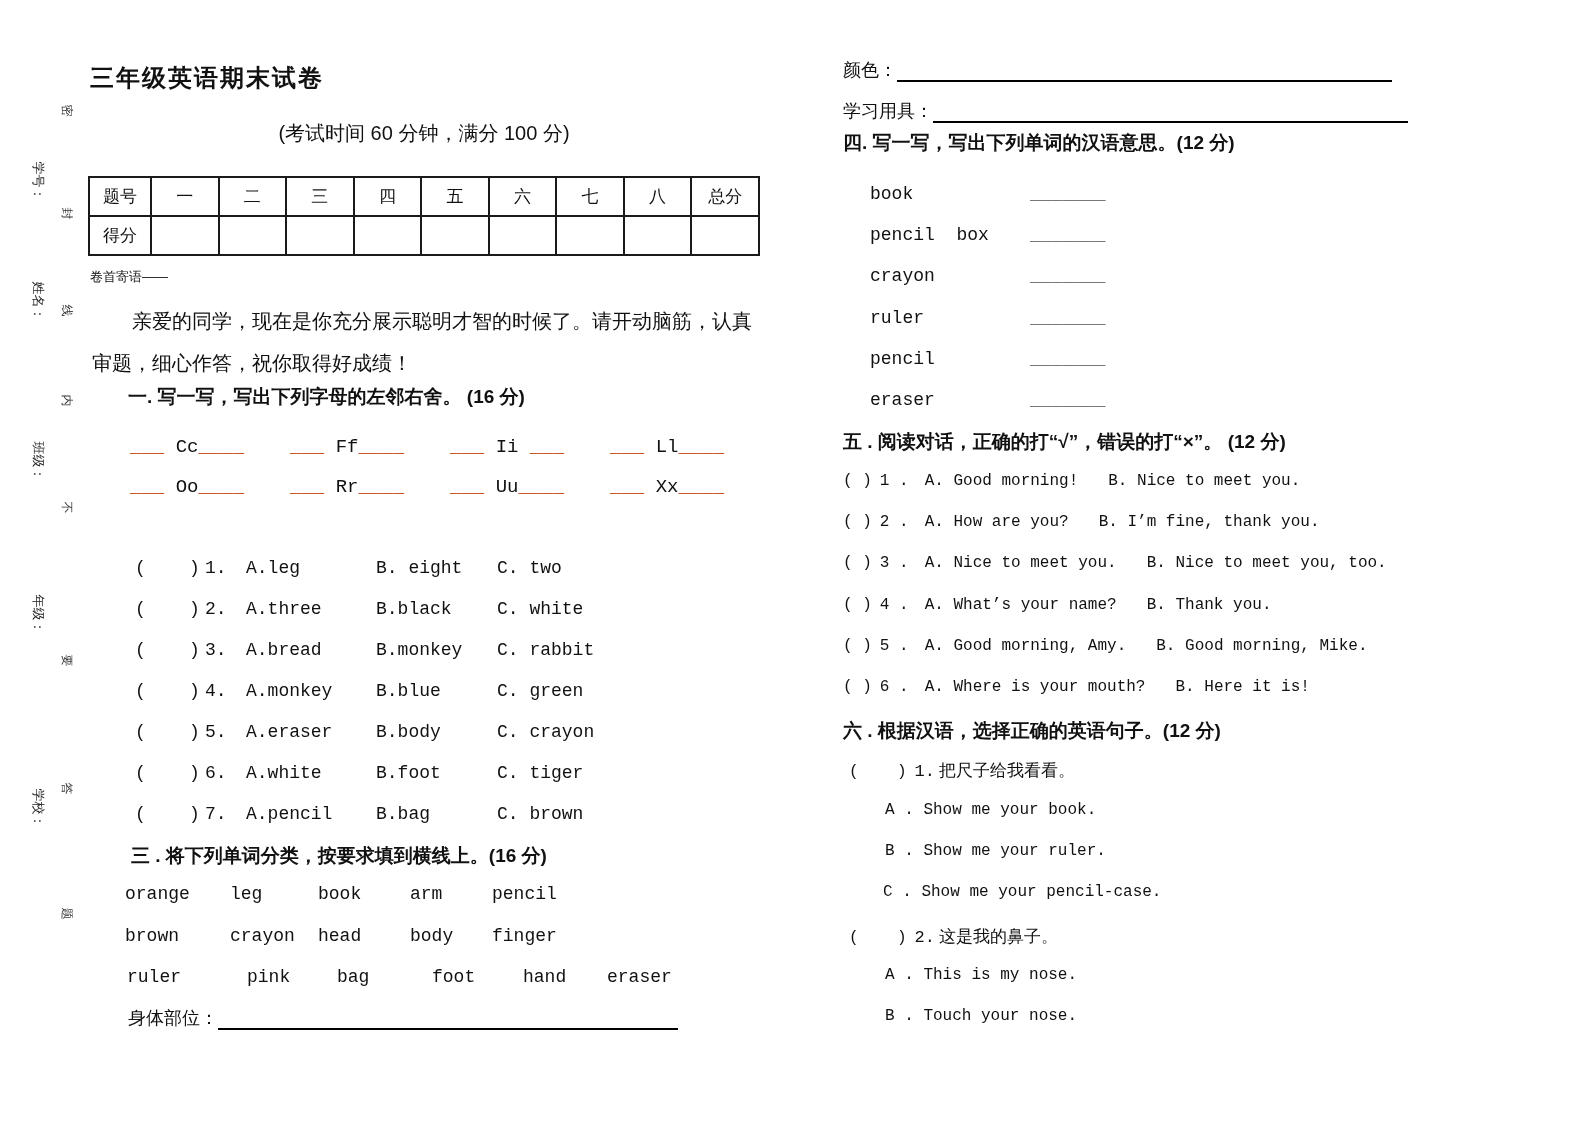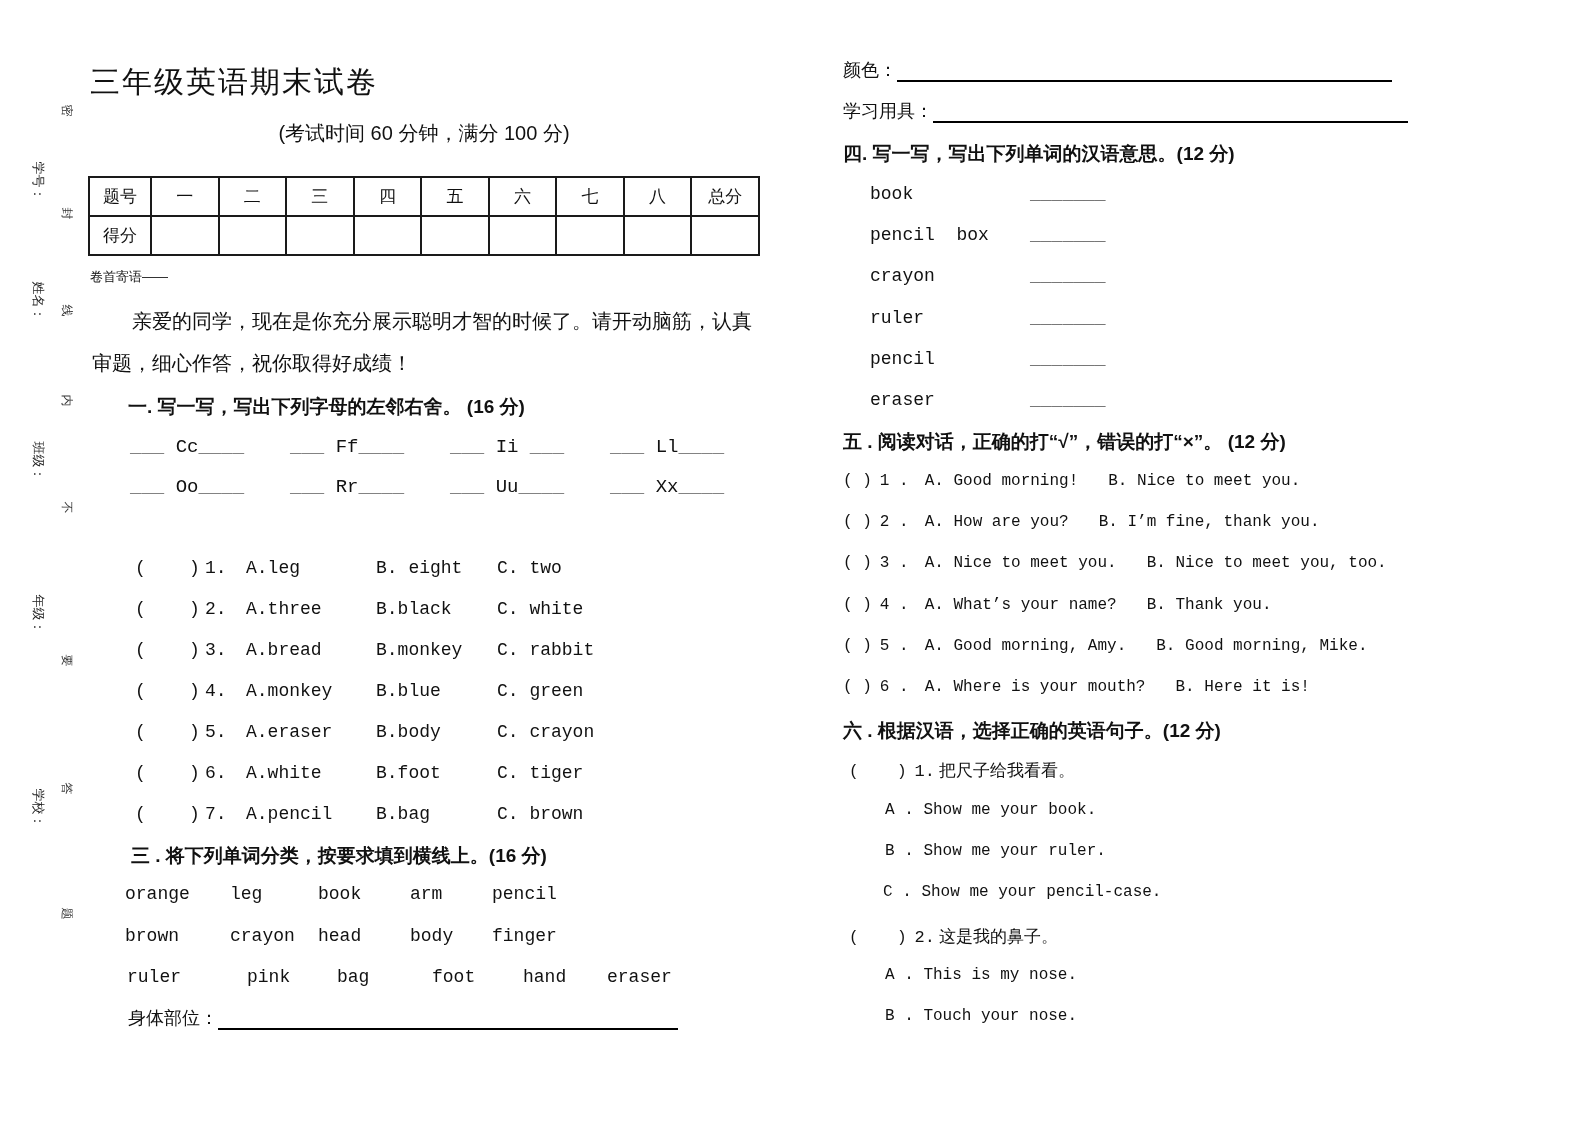--- a/index.html
+++ b/index.html
@@ -10,29 +10,29 @@
   .en{font-family:"Liberation Mono","DejaVu Sans Mono",monospace;white-space:pre;}
   .h{font-weight:bold;font-size:19px;white-space:nowrap;}
   
   .m-field{position:absolute;left:8px;width:60px;text-align:center;font-size:13px;color:#222;
            transform:rotate(90deg);white-space:nowrap;}
   .m-char{position:absolute;left:60px;font-size:12px;color:#333;transform:rotate(90deg);}
   
   #colL{position:absolute;left:88px;top:0;width:680px;height:1122px;}
   #colR{position:absolute;left:843px;top:0;width:580px;height:1122px;}
   
-  .title{font-size:30px;font-weight:400;letter-spacing:2px;white-space:nowrap;}
+  .title{font-size:24px;font-weight:700;letter-spacing:2px;white-space:nowrap;}
   .subtitle{font-size:20px;text-align:center;width:672px;white-space:nowrap;}
   
   table.score{border-collapse:collapse;table-layout:fixed;width:672px;}
   table.score td{border:2px solid #1a1a1a;height:37px;text-align:center;font-size:17px;padding:0;}
   table.score td.first{width:60px;}
   
   .s1row{display:grid;grid-template-columns:repeat(4,160px);padding-left:42px;font-size:19px;}
-  .gray{color:#737373;}
+  .gray{color:#c2410c;}
   
   .s2row{display:grid;grid-template-columns:70px 41px 130px 121px auto;padding-left:47px;font-size:18px;}
   
   .s3row{display:grid;grid-template-columns:105px 88px 92px 82px auto;padding-left:37px;font-size:18px;}
   .s3row3{display:grid;grid-template-columns:120px 90px 95px 91px 84px auto;padding-left:39px;font-size:18px;}
   
   .rule{display:inline-block;border-bottom:2px solid #000;height:20px;vertical-align:bottom;}
   .labelline{font-size:18px;white-space:nowrap;}
   
   .s4row{display:grid;grid-template-columns:160px auto;padding-left:27px;font-size:18px;}
@@ -97,21 +97,21 @@
       <td></td>
       <td></td>
       <td></td>
     </tr>
   </tbody>
     </table>
 
   <div class="abs cn" style="left:2px;top:268px;font-size:13px">卷首寄语——</div>
   <div class="abs cn" style="left:4px;top:300px;width:676px;font-size:20px;line-height:42px;text-indent:2em">亲爱的同学，现在是你充分展示聪明才智的时候了。请开动脑筋，认真审题，细心作答，祝你取得好成绩！</div>
 
-  <div class="abs h cn" style="left:40px;top:394px">一. 写一写，写出下列字母的左邻右舍。 (16 分)</div>
+  <div class="abs h cn" style="left:40px;top:384px">一. 写一写，写出下列字母的左邻右舍。 (16 分)</div>
   <div class="abs s1row en" style="left:0;top:436px">
     <span><span class="gray">___</span> <span>Cc</span><span class="gray">____</span></span>
     <span><span class="gray">___</span> <span>Ff</span><span class="gray">____</span></span>
     <span><span class="gray">___</span> <span>Ii</span> <span class="gray">___</span></span>
     <span><span class="gray">___</span> <span>Ll</span><span class="gray">____</span></span>
   </div>
   <div class="abs s1row en" style="left:0;top:476px">
     <span><span class="gray">___</span> <span>Oo</span><span class="gray">____</span></span>
     <span><span class="gray">___</span> <span>Rr</span><span class="gray">____</span></span>
     <span><span class="gray">___</span> <span>Uu</span><span class="gray">____</span></span>
@@ -156,21 +156,21 @@
 </div>
 
 <div id="colR">
   <div class="abs labelline cn" style="left:0;top:99px">
     <span>学习用具：</span><span class="rule" style="width:475px"></span>
   </div>
   <div class="abs labelline cn" style="left:0;top:58px">
     <span>颜色：</span><span class="rule" style="width:495px"></span>
   </div>
 
-  <div class="abs h cn" style="left:0;top:141px">四. 写一写，写出下列单词的汉语意思。(12 分)</div>
+  <div class="abs h cn" style="left:0;top:130px">四. 写一写，写出下列单词的汉语意思。(12 分)</div>
   <div class="abs s4row en" style="left:0;top:184px">
     <span>book</span><span class="ansblank">_______</span>
   </div>
   <div class="abs s4row en" style="left:0;top:225px">
     <span>pencil  box</span><span class="ansblank">_______</span>
   </div>
   <div class="abs s4row en" style="left:0;top:266px">
     <span>crayon</span><span class="ansblank">_______</span>
   </div>
   <div class="abs s4row en" style="left:0;top:308px">

